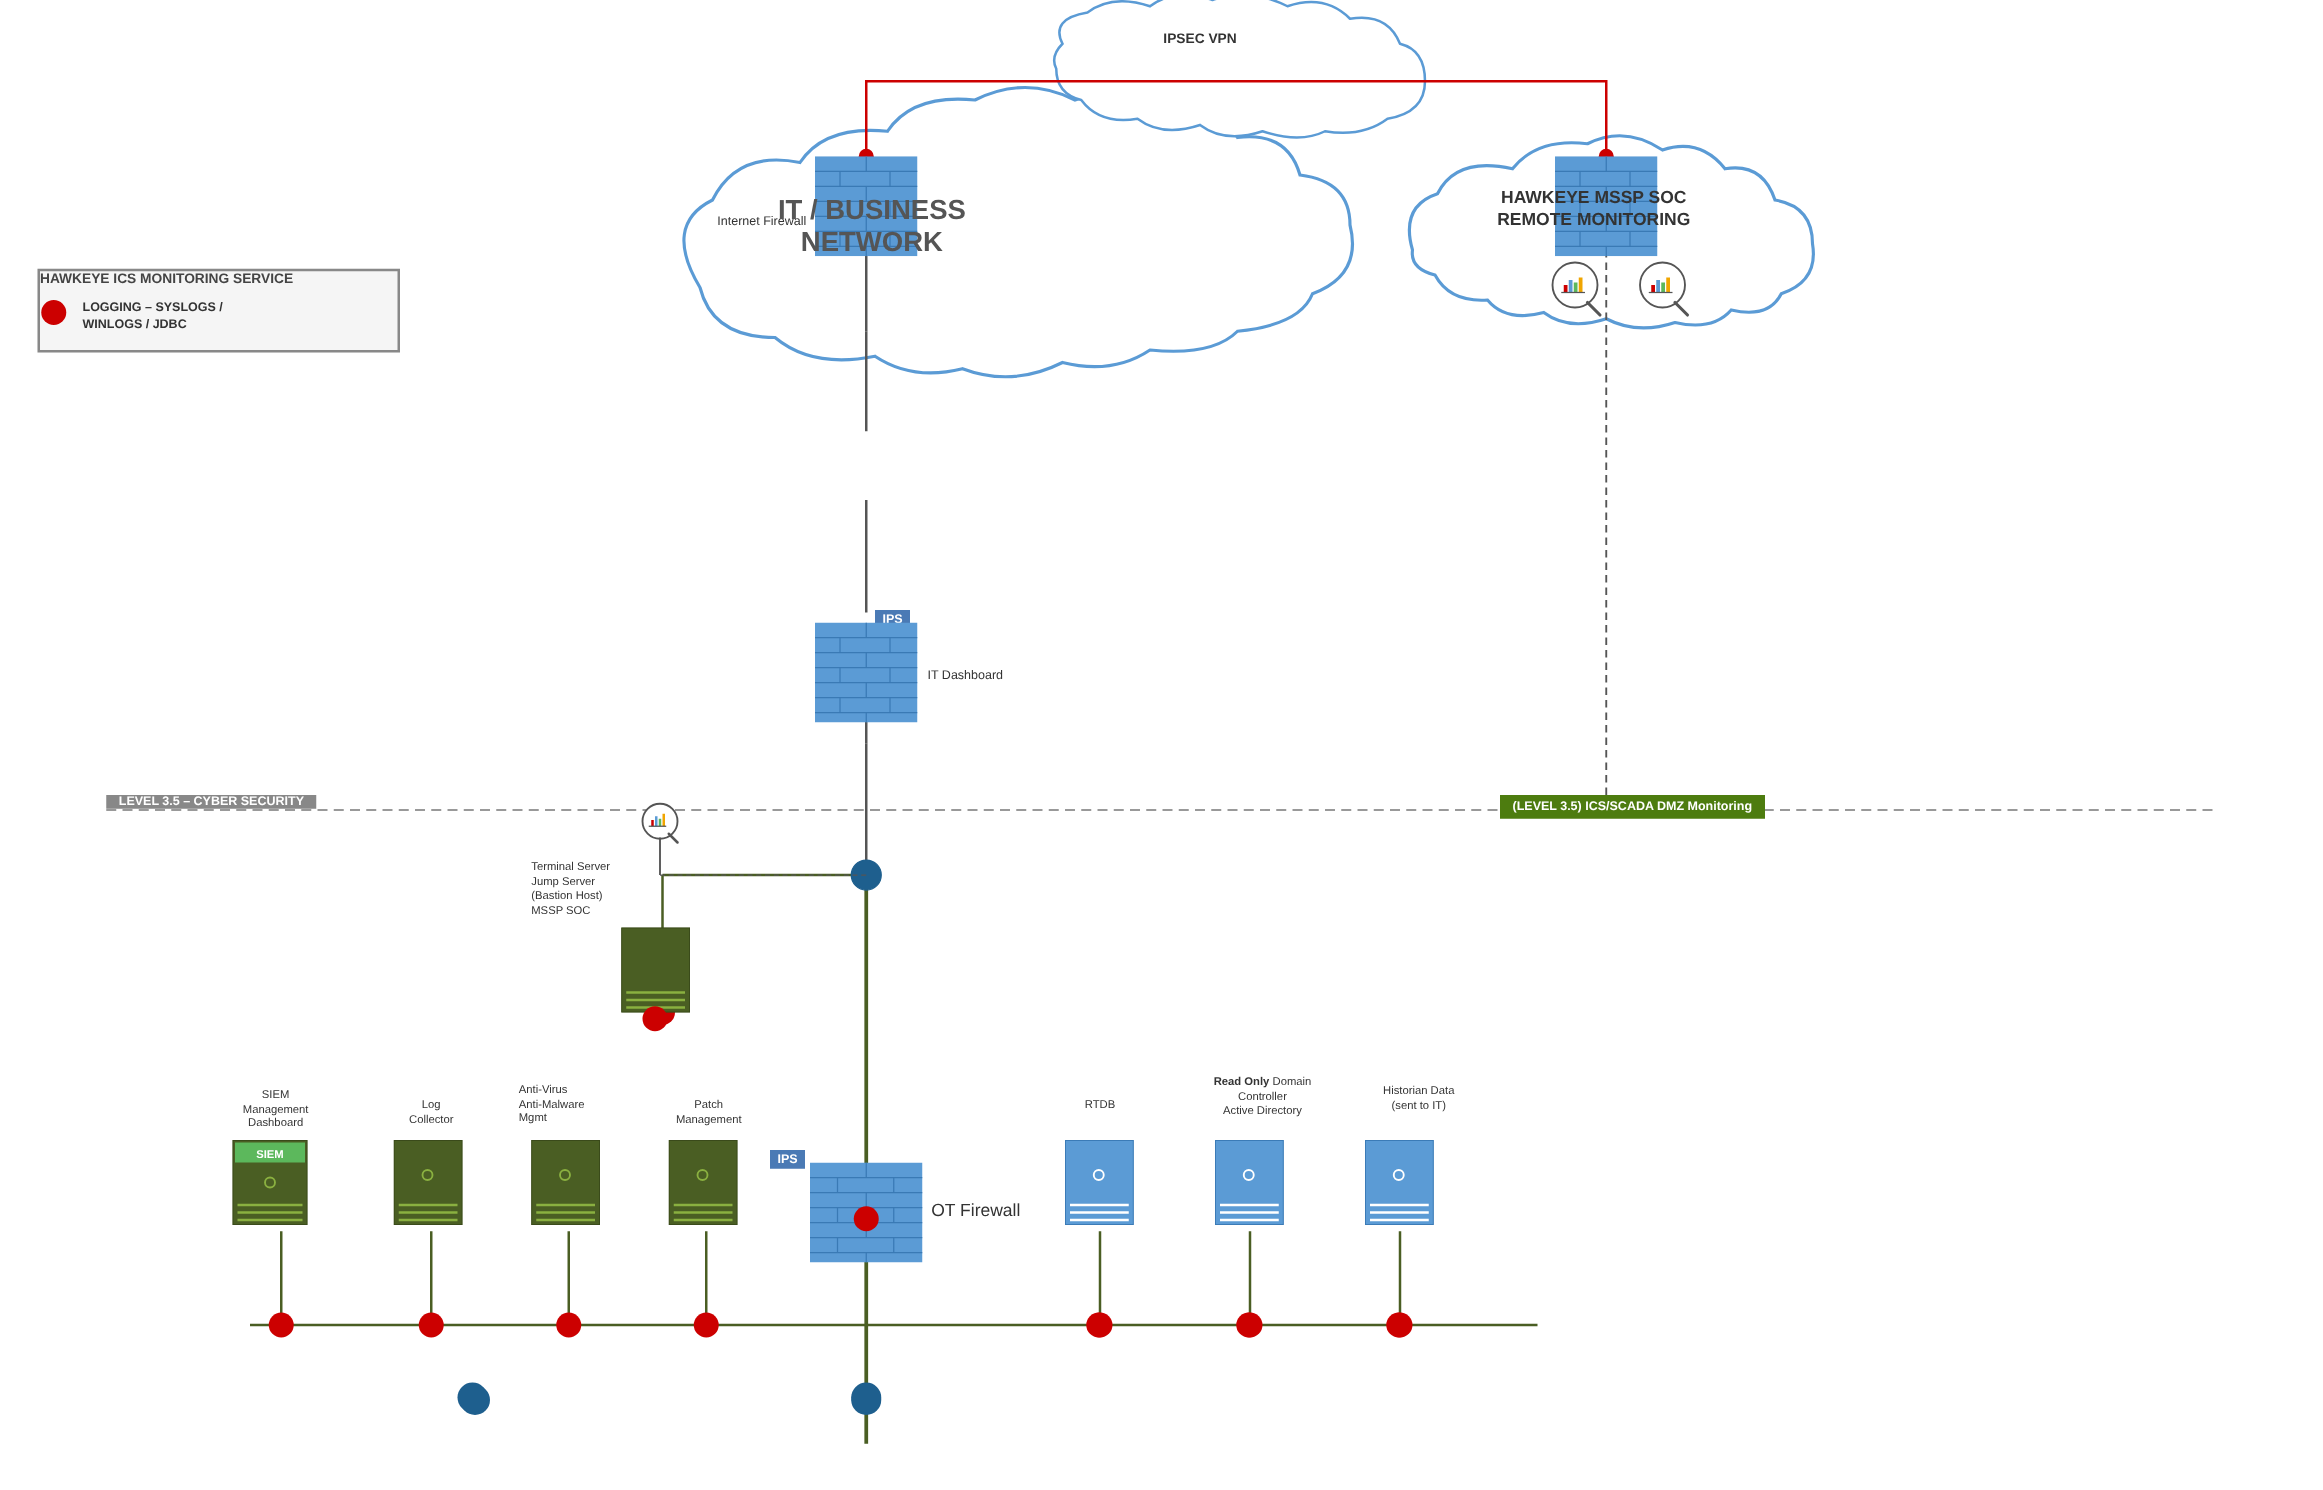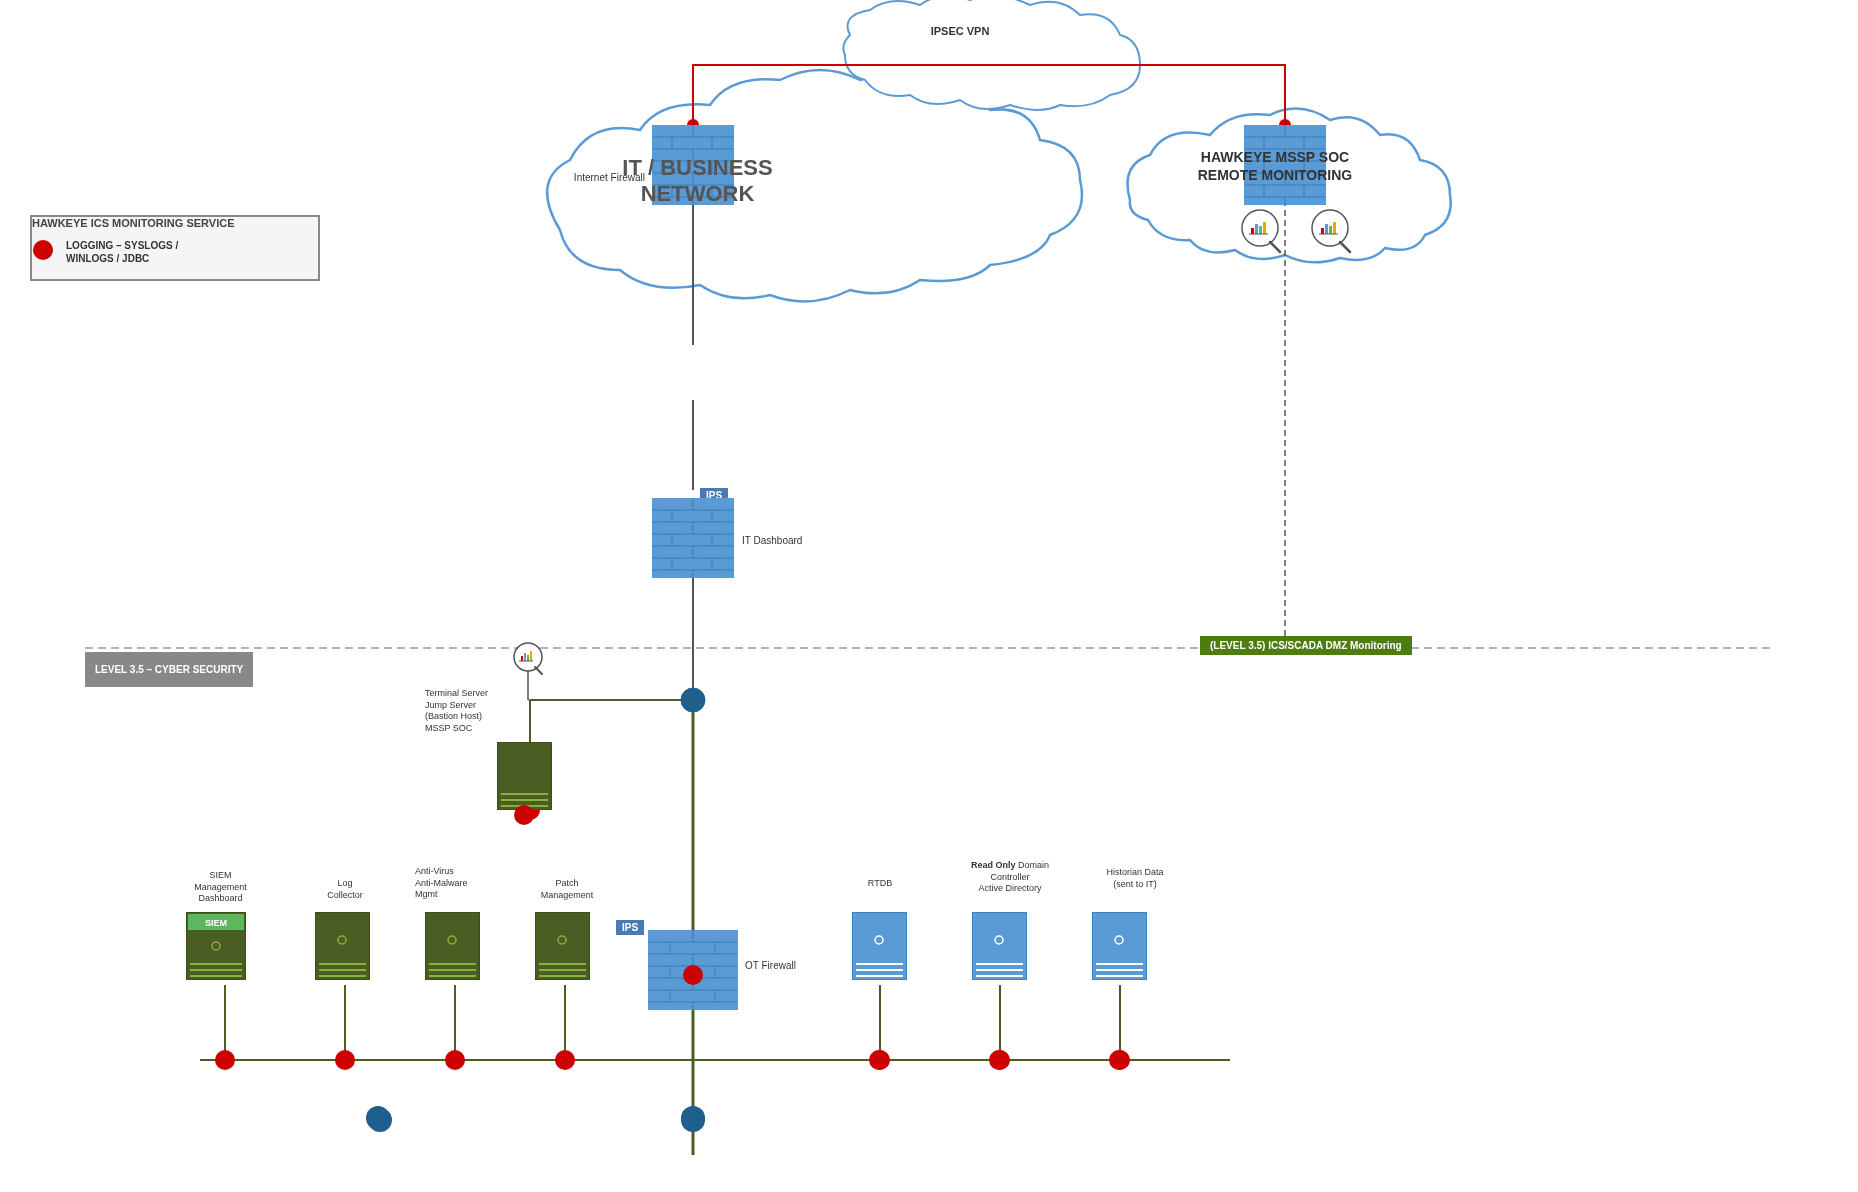--- a/index.html
+++ b/index.html
@@ -255,21 +255,21 @@
     <line x1="41" y1="24" x2="41" y2="36" stroke="#3a7ab5" stroke-width="1"></line>
     <line x1="20" y1="36" x2="20" y2="48" stroke="#3a7ab5" stroke-width="1"></line>
     <line x1="60" y1="36" x2="60" y2="48" stroke="#3a7ab5" stroke-width="1"></line>
     <line x1="41" y1="48" x2="41" y2="60" stroke="#3a7ab5" stroke-width="1"></line>
     <line x1="20" y1="60" x2="20" y2="72" stroke="#3a7ab5" stroke-width="1"></line>
     <line x1="60" y1="60" x2="60" y2="72" stroke="#3a7ab5" stroke-width="1"></line>
     <line x1="41" y1="72" x2="41" y2="80" stroke="#3a7ab5" stroke-width="1"></line>
   </svg>
   <div style="position:absolute; top:535px; left:742px; font-size:10px; color:#333;">IT Dashboard</div>
 
-  <div style="position:absolute; top:652px; left:85px; background:#888; color:white; font-size:10px; font-weight:bold; padding:12px 10px;">LEVEL 3.5 – CYBER SECURITY</div>
+  <div style="position:absolute; top:636px; left:85px; background:#888; color:white; font-size:10px; font-weight:bold; padding:0 10px;">LEVEL 3.5 – CYBER SECURITY</div>
   <div style="position:absolute; top:636px; left:1200px; background:#4d7c0f; color:white; font-size:10px; font-weight:bold; padding:4px 10px;">(LEVEL 3.5) ICS/SCADA DMZ Monitoring</div>
 
   <div style="position:absolute; top:688px; left:425px; font-size:9px; color:#333; text-align:left; line-height:1.3; width:100px;">Terminal Server<br>Jump Server<br>(Bastion Host)<br>MSSP SOC</div>
 
   <svg style="position:absolute; top:742px; left:497px;" width="55" height="68">
     <rect x="0" y="0" width="55" height="68" fill="#4a5e23" stroke="#3a4a1a" stroke-width="1.5"></rect>
     <line x1="4" y1="52" x2="51" y2="52" stroke="#8ab040" stroke-width="2"></line>
     <line x1="4" y1="58" x2="51" y2="58" stroke="#8ab040" stroke-width="2"></line>
     <line x1="4" y1="64" x2="51" y2="64" stroke="#8ab040" stroke-width="2"></line>
   </svg>
@@ -287,21 +287,21 @@
     <line x1="22" y1="12" x2="22" y2="24" stroke="#3a7ab5" stroke-width="1"></line>
     <line x1="67" y1="12" x2="67" y2="24" stroke="#3a7ab5" stroke-width="1"></line>
     <line x1="45" y1="24" x2="45" y2="36" stroke="#3a7ab5" stroke-width="1"></line>
     <line x1="22" y1="36" x2="22" y2="48" stroke="#3a7ab5" stroke-width="1"></line>
     <line x1="67" y1="36" x2="67" y2="48" stroke="#3a7ab5" stroke-width="1"></line>
     <line x1="45" y1="48" x2="45" y2="60" stroke="#3a7ab5" stroke-width="1"></line>
     <line x1="22" y1="60" x2="22" y2="72" stroke="#3a7ab5" stroke-width="1"></line>
     <line x1="67" y1="60" x2="67" y2="72" stroke="#3a7ab5" stroke-width="1"></line>
     <line x1="45" y1="72" x2="45" y2="80" stroke="#3a7ab5" stroke-width="1"></line>
   </svg>
-  <div style="position:absolute; top:960px; left:745px; font-size:10px; color:#333;">OT Firewall</div>
+  <div style="position:absolute; top:960px; left:745px; font-size:14px; color:#333;">OT Firewall</div>
 
   <div style="position:absolute; top:870px; left:178px; font-size:9px; color:#333; text-align:center; line-height:1.3; width:85px;">SIEM<br>Management<br>Dashboard</div>
   <svg style="position:absolute; top:912px; left:186px;" width="60" height="68">
     <rect x="0" y="0" width="60" height="68" fill="#4a5e23" stroke="#3a4a1a" stroke-width="1.5"></rect>
 
     <rect x="2" y="2" width="56" height="16" fill="#5cb85c"></rect>
     <text x="30" y="14" text-anchor="middle" fill="white" font-size="9" font-weight="bold">SIEM</text>
     <circle cx="30" cy="34" r="4" fill="none" stroke="#8ab040" stroke-width="1.5"></circle>
     <line x1="4" y1="52" x2="56" y2="52" stroke="#8ab040" stroke-width="2"></line>
     <line x1="4" y1="58" x2="56" y2="58" stroke="#8ab040" stroke-width="2"></line>

